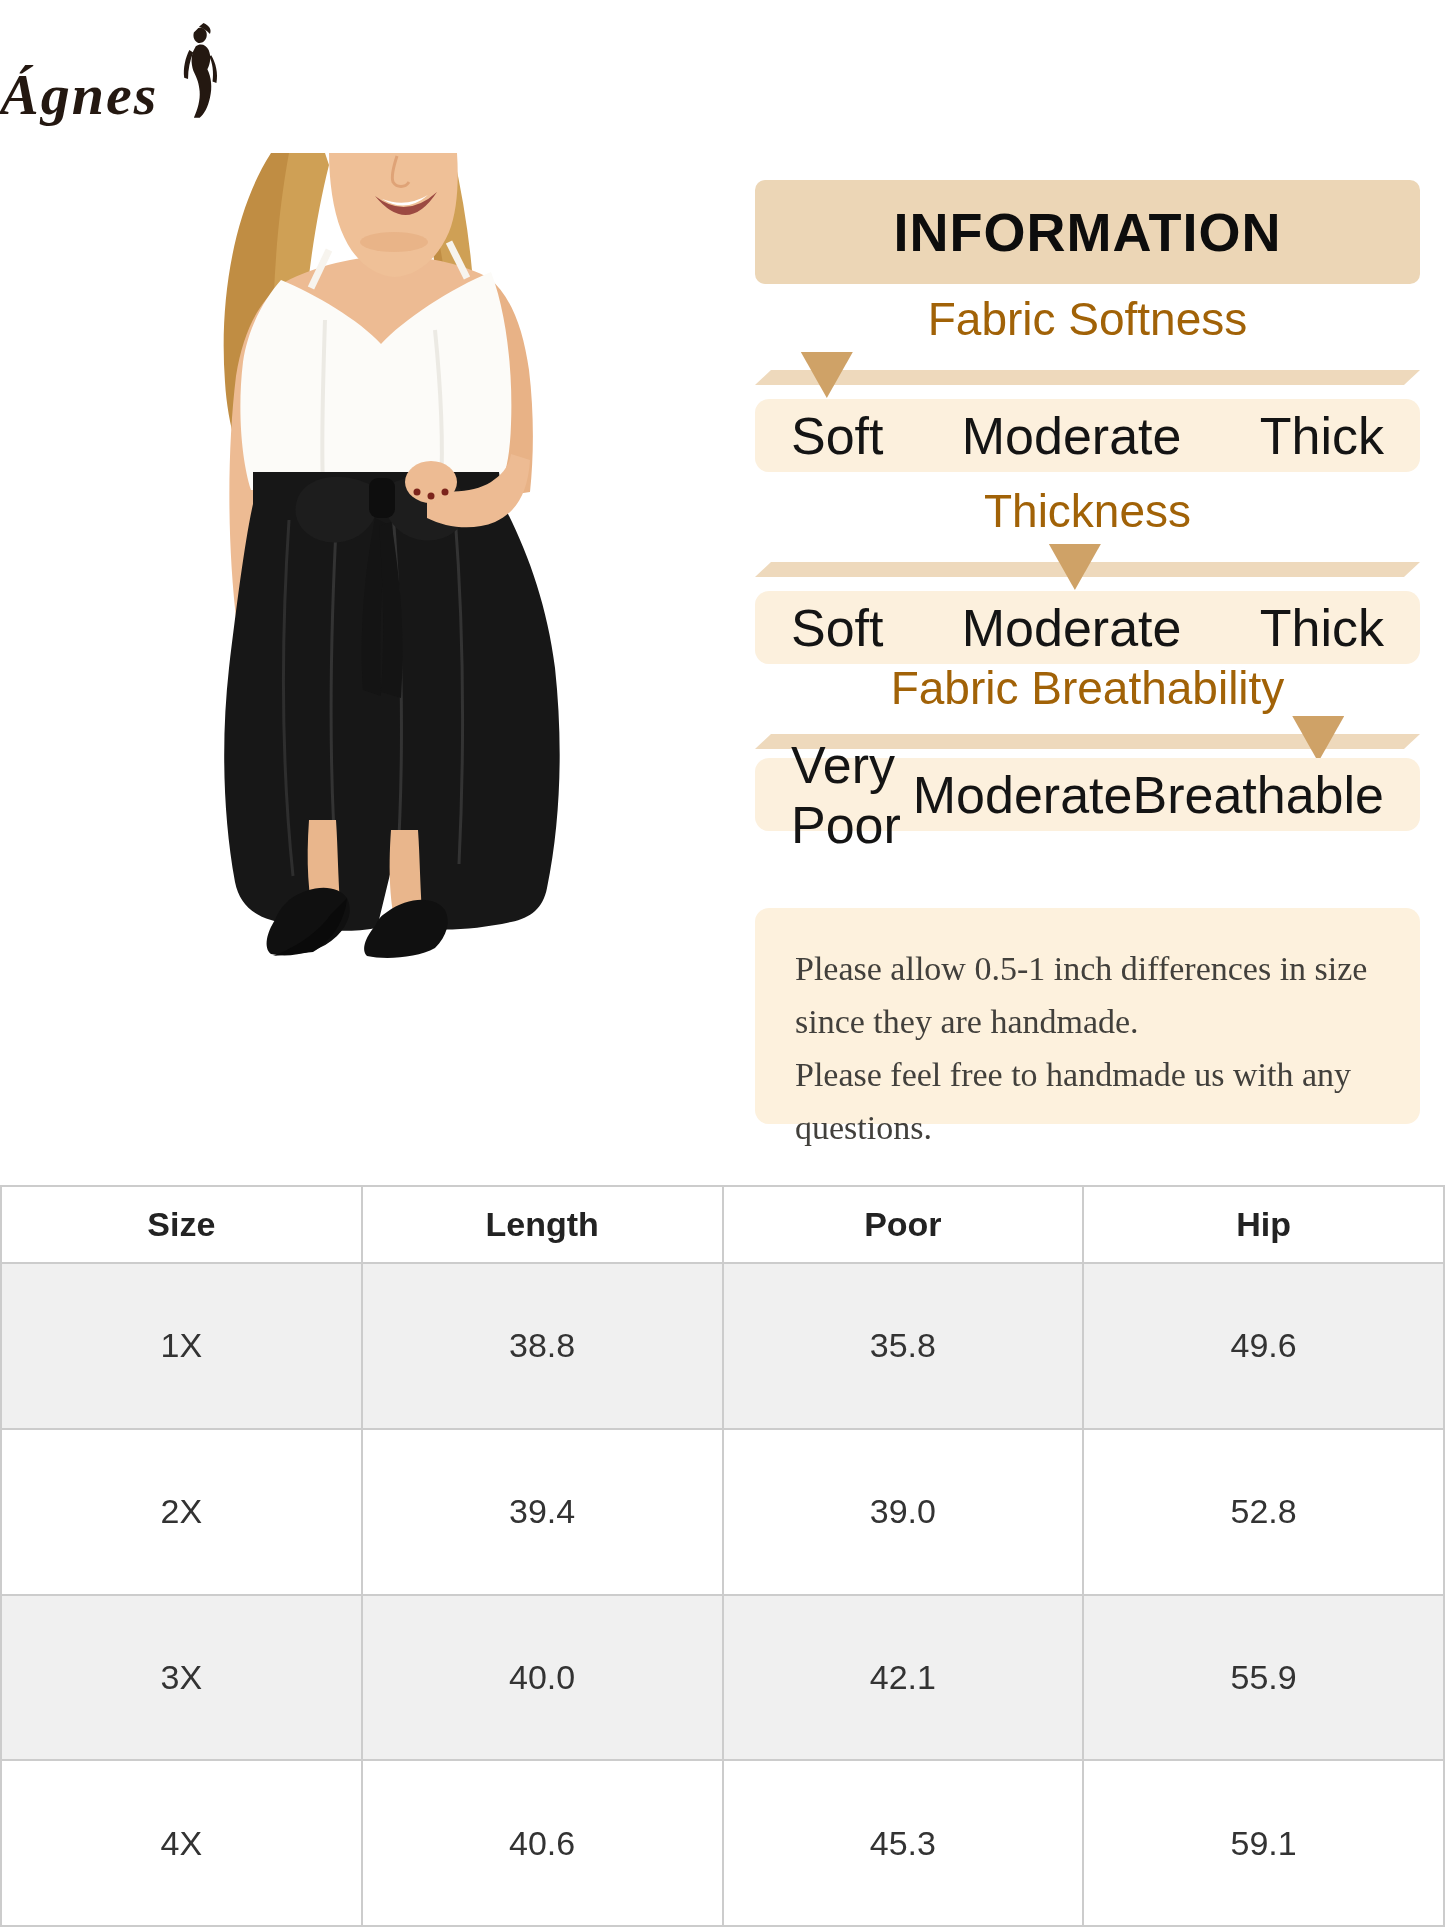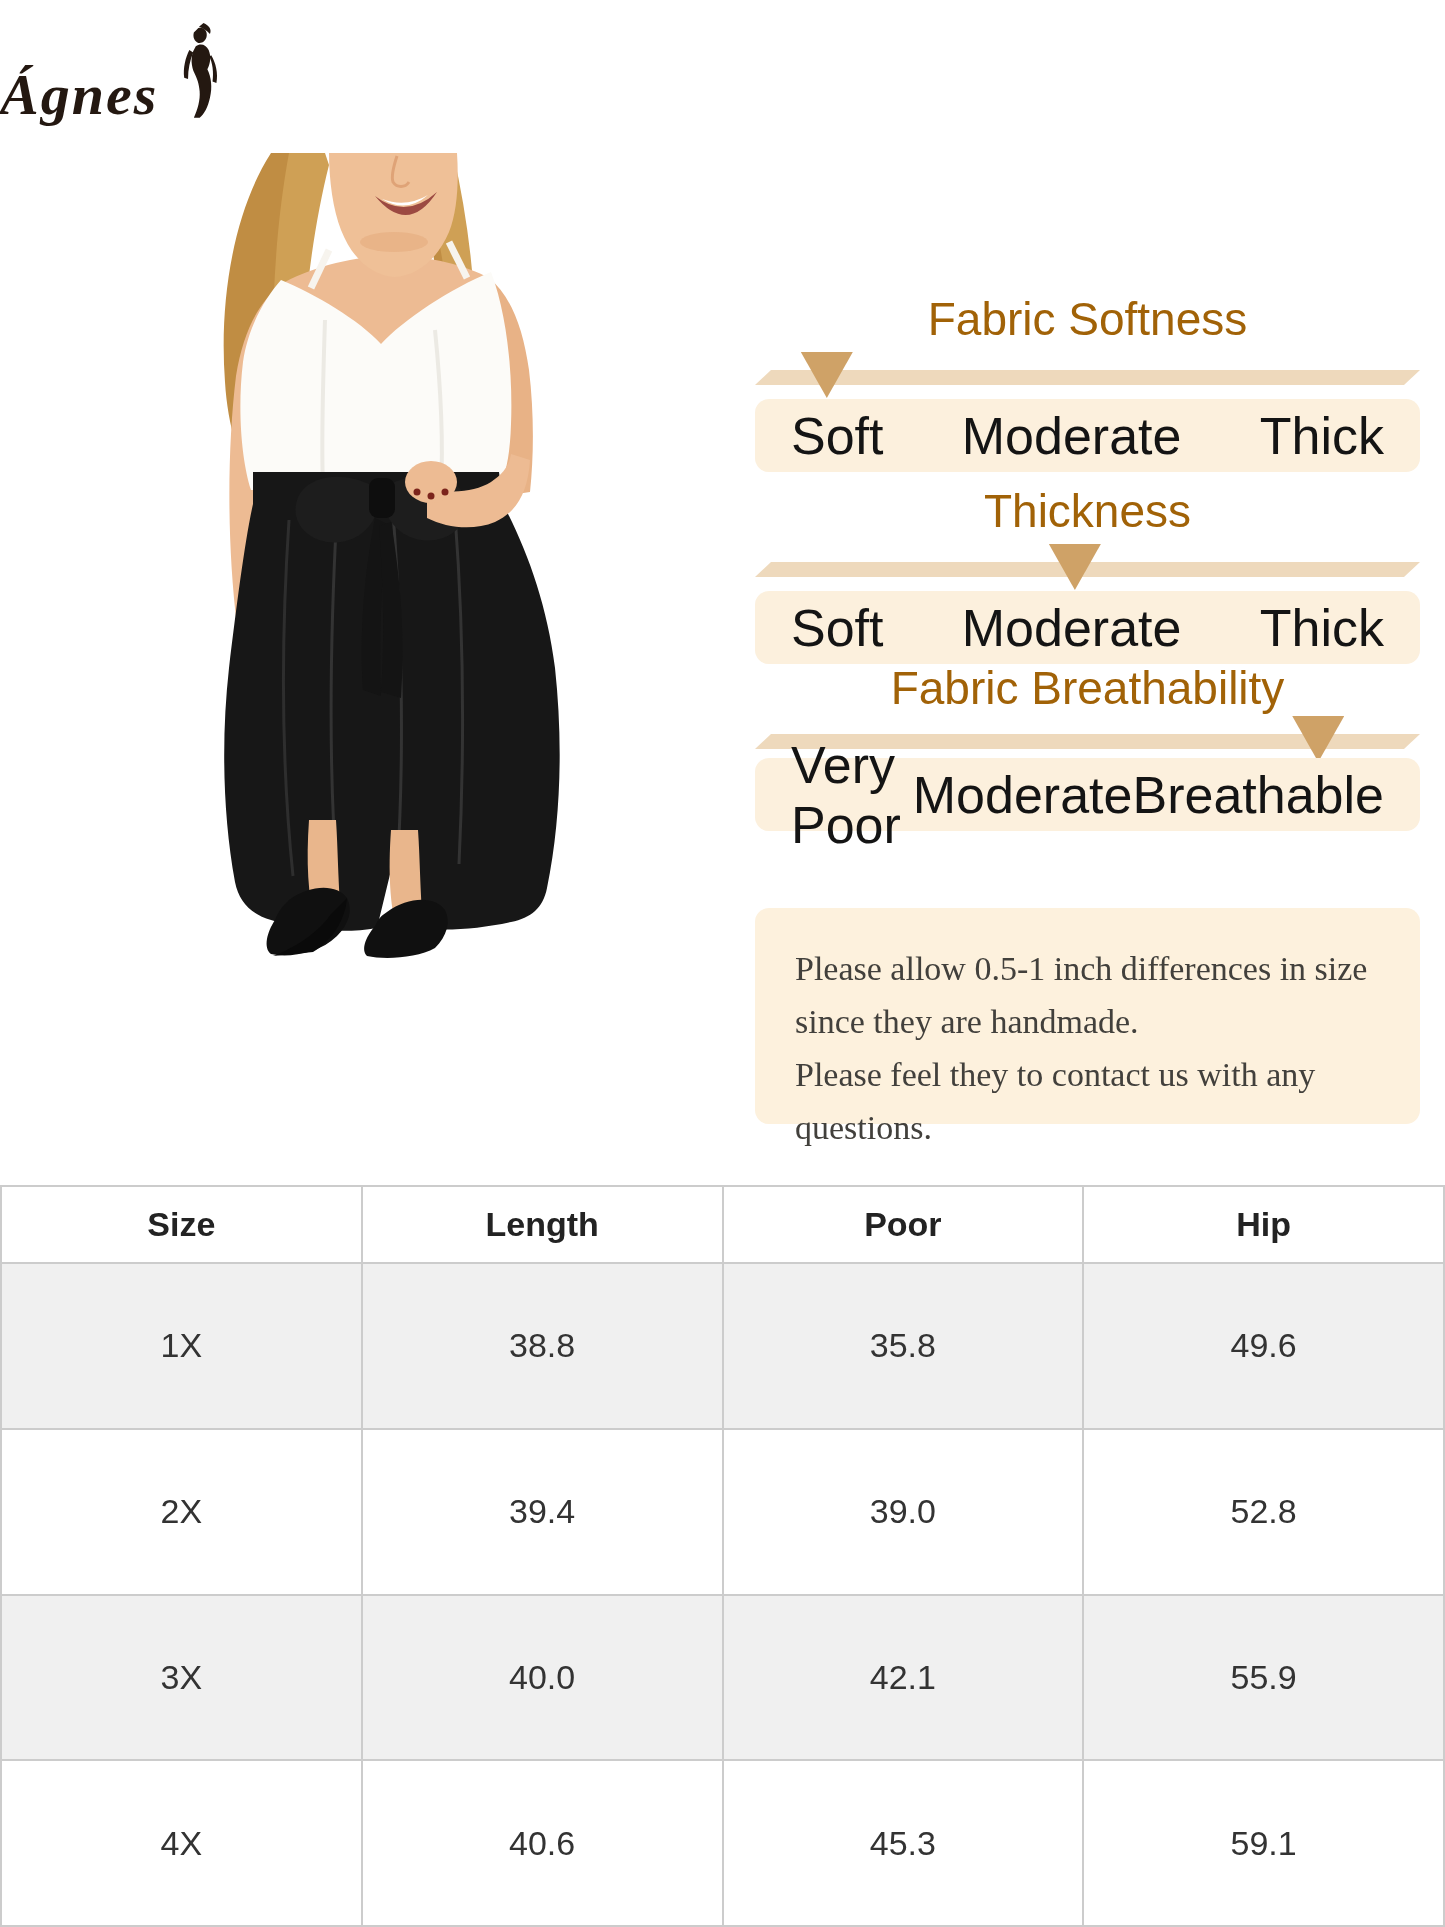--- a/index.html
+++ b/index.html
@@ -114,20 +114,21 @@
 
     <path d="M234,700 C231,742 233,776 240,802 L266,798 C263,762 263,730 261,700 Z" fill="#e9b68c"></path>
     <path d="M316,710 C313,752 315,786 322,810 L348,806 C345,770 345,738 343,710 Z" fill="#e9b68c"></path>
 
     <path d="M214,780 C236,764 262,764 272,778 C278,790 274,804 262,816 C244,834 212,838 196,834 C188,828 192,812 200,800 C204,790 208,786 214,780 Z" fill="#101010"></path>
     <path d="M272,778 C270,800 258,820 238,832 L198,836 C220,828 244,812 256,794 Z" fill="#0a0a0a"></path>
     <path d="M312,792 C334,776 360,776 370,790 C376,802 372,816 360,828 C342,838 310,840 292,836 C286,830 290,818 300,806 C304,798 306,796 312,792 Z" fill="#101010"></path>
   </svg>
 
   <div class="panel" style="--title-bg: #ecd6b6; --bar: #eed9bc; --arrow: #cfa267; --rowbg: #fcf0dd; --notebg: #fdf1dd;">
+    <div class="panel-title">INFORMATION</div>
 
     <div class="sec-heading h1">Fabric Softness</div>
     <div class="scale sc1">
       <div class="scale-bar"></div>
       <div class="scale-arrow" style="left: calc(10.8% - 26px);"></div>
     </div>
     <div class="label-row r1">
       <span>Soft</span>
       <span>Moderate</span>
       <span>Thick</span>
@@ -151,21 +152,21 @@
     </div>
     <div class="label-row r3">
       <span>Very Poor</span>
       <span>Moderate</span>
       <span>Breathable</span>
     </div>
 
     <div class="note-box">
       <div>Please allow 0.5-1 inch differences in size</div>
       <div>since they are handmade.</div>
-      <div>Please feel they to contact us with any questions.</div>
+      <div>Please feel free to handmade us with any questions.</div>
     </div>
   </div>
 
   <div class="size-table">
     <div class="tcell head">Size</div>
     <div class="tcell head">Length</div>
     <div class="tcell head">Poor</div>
     <div class="tcell head">Hip</div>
 
   <div class="tcell alt">1X</div>

